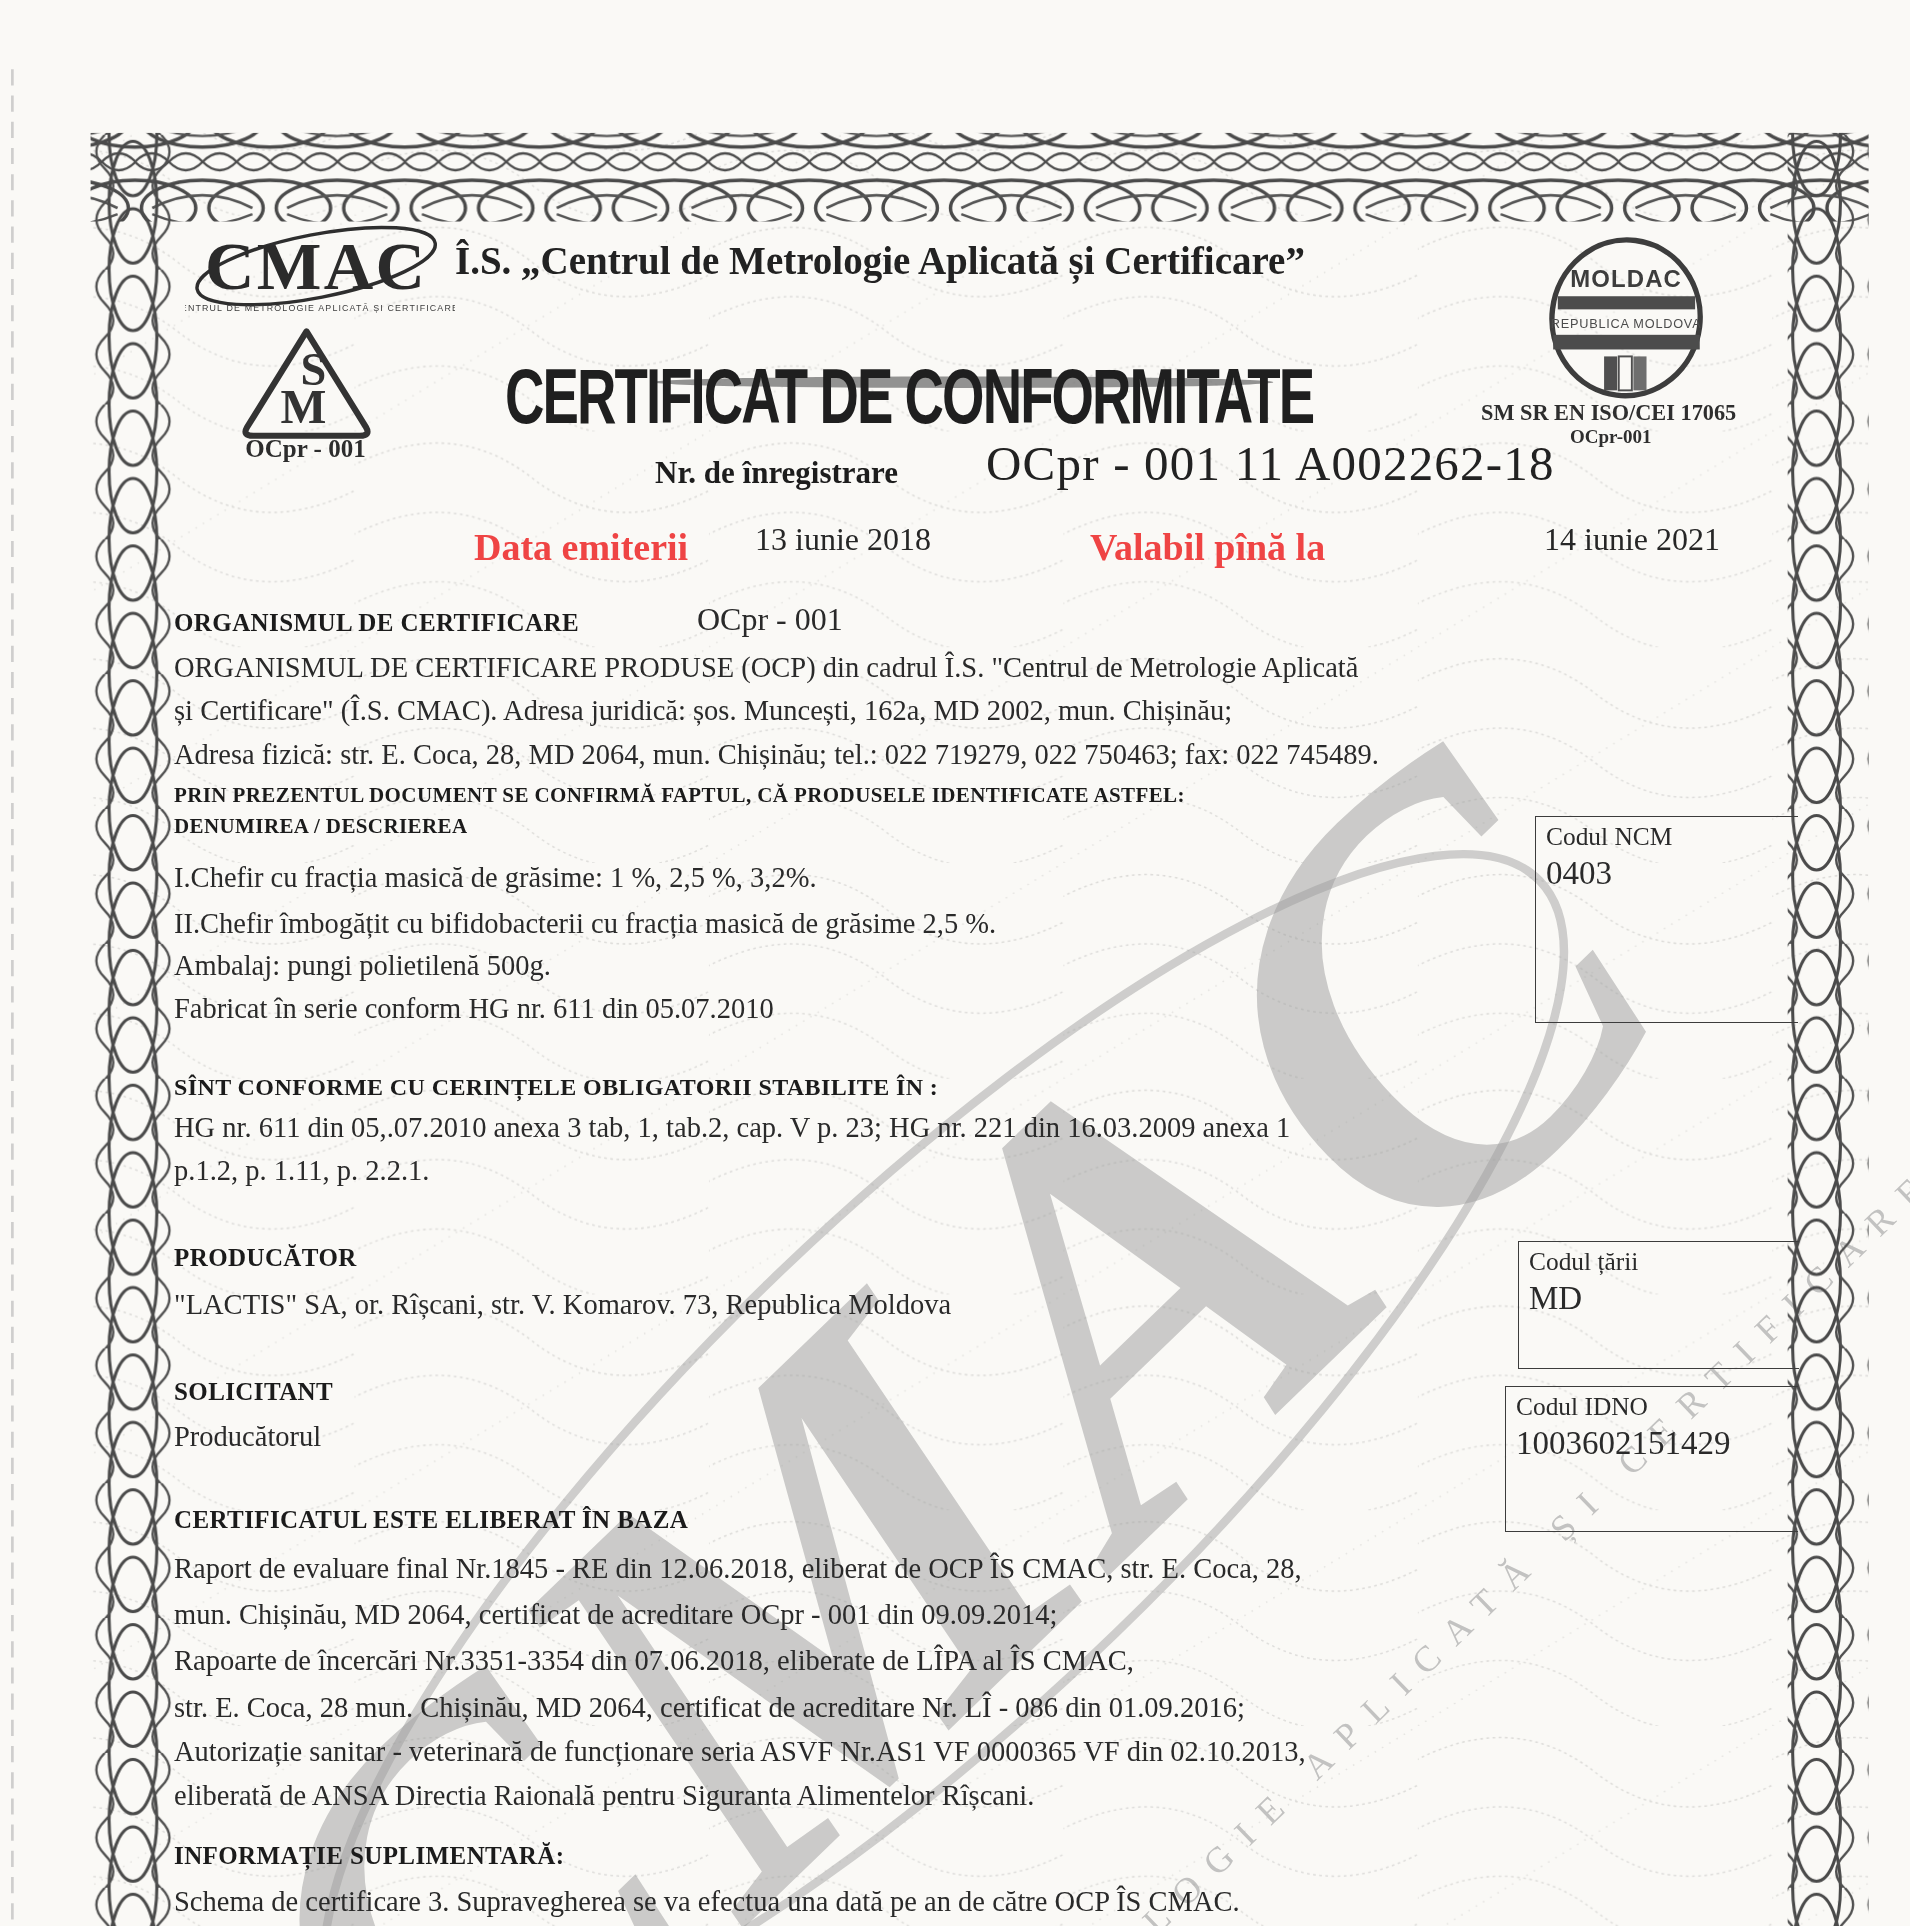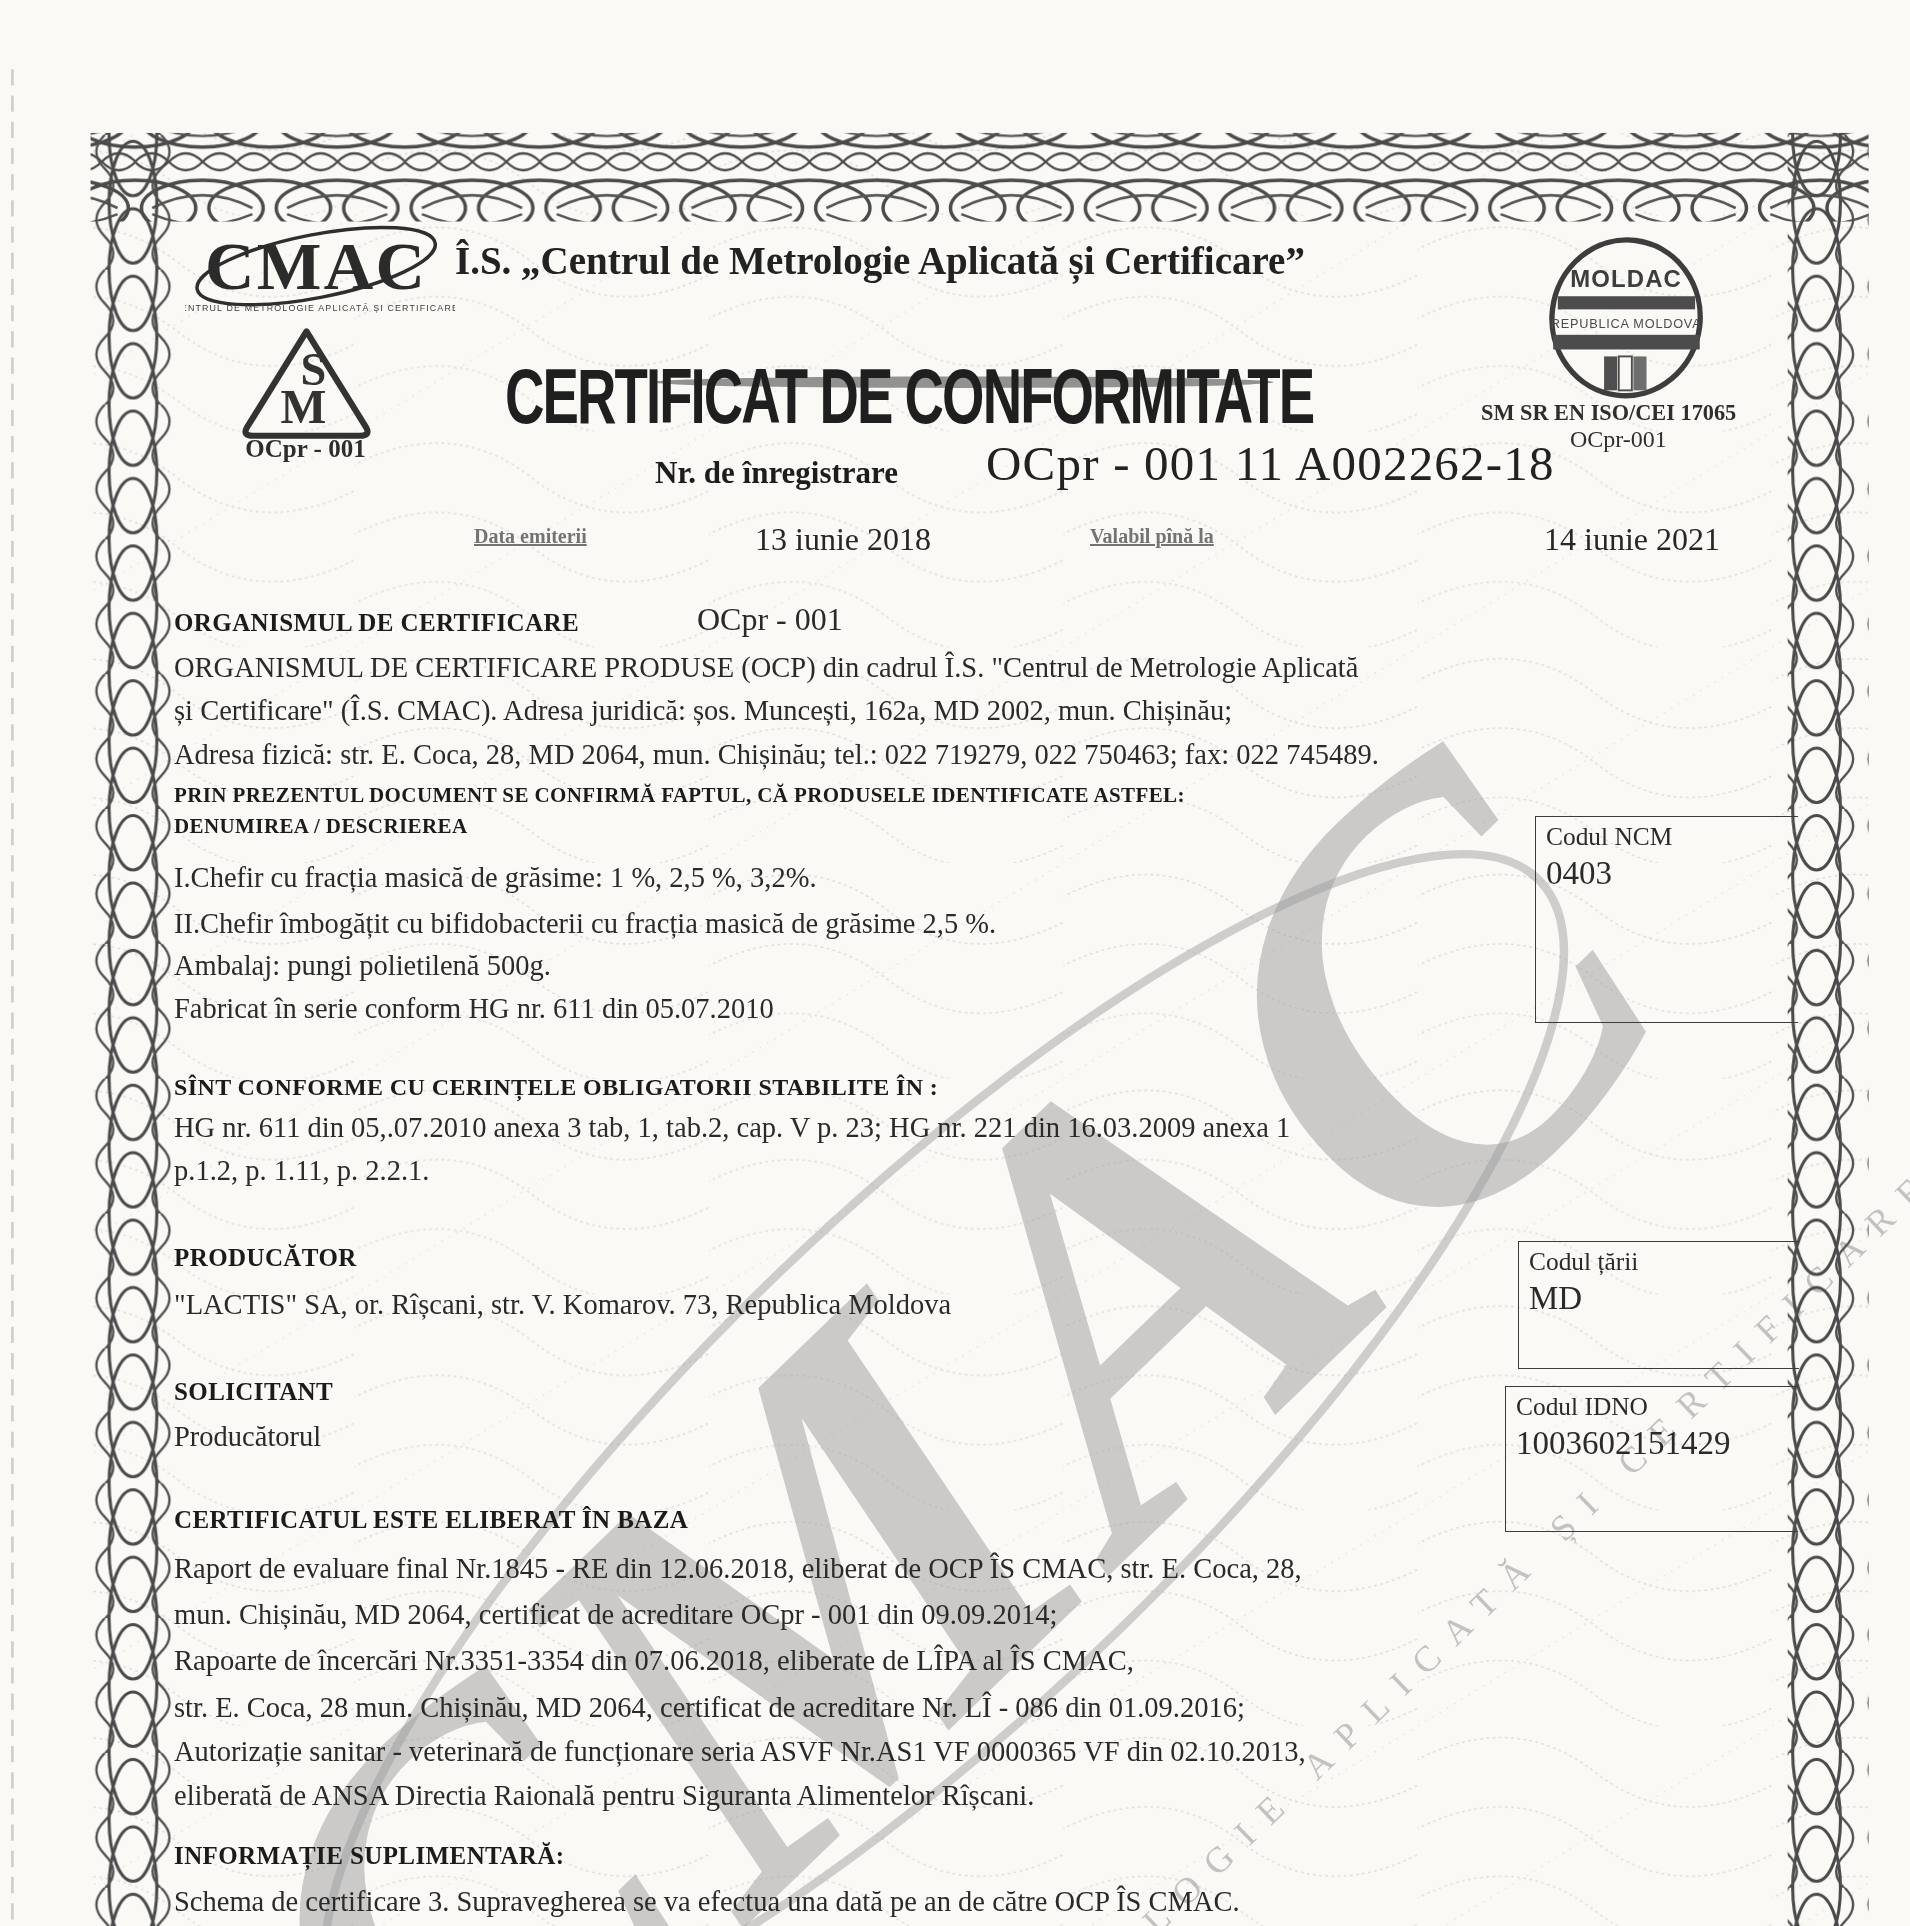--- a/index.html
+++ b/index.html
@@ -10,24 +10,24 @@
   .layer{position:absolute;left:0;top:0;}
   .t{position:absolute;white-space:nowrap;color:#2a2a2a;}
   .b{font-size:28.5px;}
   .lbl{font-weight:bold;font-size:25px;color:#1b1b1b;letter-spacing:0.4px;}
   .sm{font-weight:bold;font-size:21px;color:#1b1b1b;letter-spacing:0.4px;}
   .doc-title{left:505px;top:351px;font-family:"Liberation Sans",sans-serif;
      font-weight:bold;font-size:65px;letter-spacing:-2.3px;color:#1f1f1f;
      transform:scale(0.84,1.2);transform-origin:0 0;}
   .org-name{left:455px;top:238px;font-weight:bold;font-size:39px;color:#222;}
   .acc1{left:1481px;top:400px;font-weight:bold;font-size:22.3px;color:#2e2e2e;}
-  .acc2{left:1570px;top:426px;font-weight:normal;font-size:24px;color:#2e2e2e;}
+  .acc2{left:1570px;top:426px;font-weight:bold;font-size:19px;color:#2e2e2e;}
   .reg-label{left:655px;top:455px;font-weight:bold;font-size:31px;color:#1d1d1d;}
   .reg-num{left:986px;top:435px;font-size:49px;letter-spacing:1.2px;color:#222;}
-  .date-lbl{font-weight:bold;font-size:20px;color:#737373;text-decoration:underline;}
+  .date-lbl{font-weight:bold;font-size:38px;color:#ef4444;}
   .date-val{font-size:32px;color:#262626;}
   .codebox{position:absolute;border:1.5px solid #3c3c3c;border-right:none;
      padding:5.4px 0 0 10px;color:#2a2a2a;}
   .codebox .cl{font-size:25.4px;white-space:nowrap;}
   .codebox .cv{font-size:33px;margin-top:3.9px;white-space:nowrap;}
 </style>
 </head>
 <body>
 
 <div class="page">

